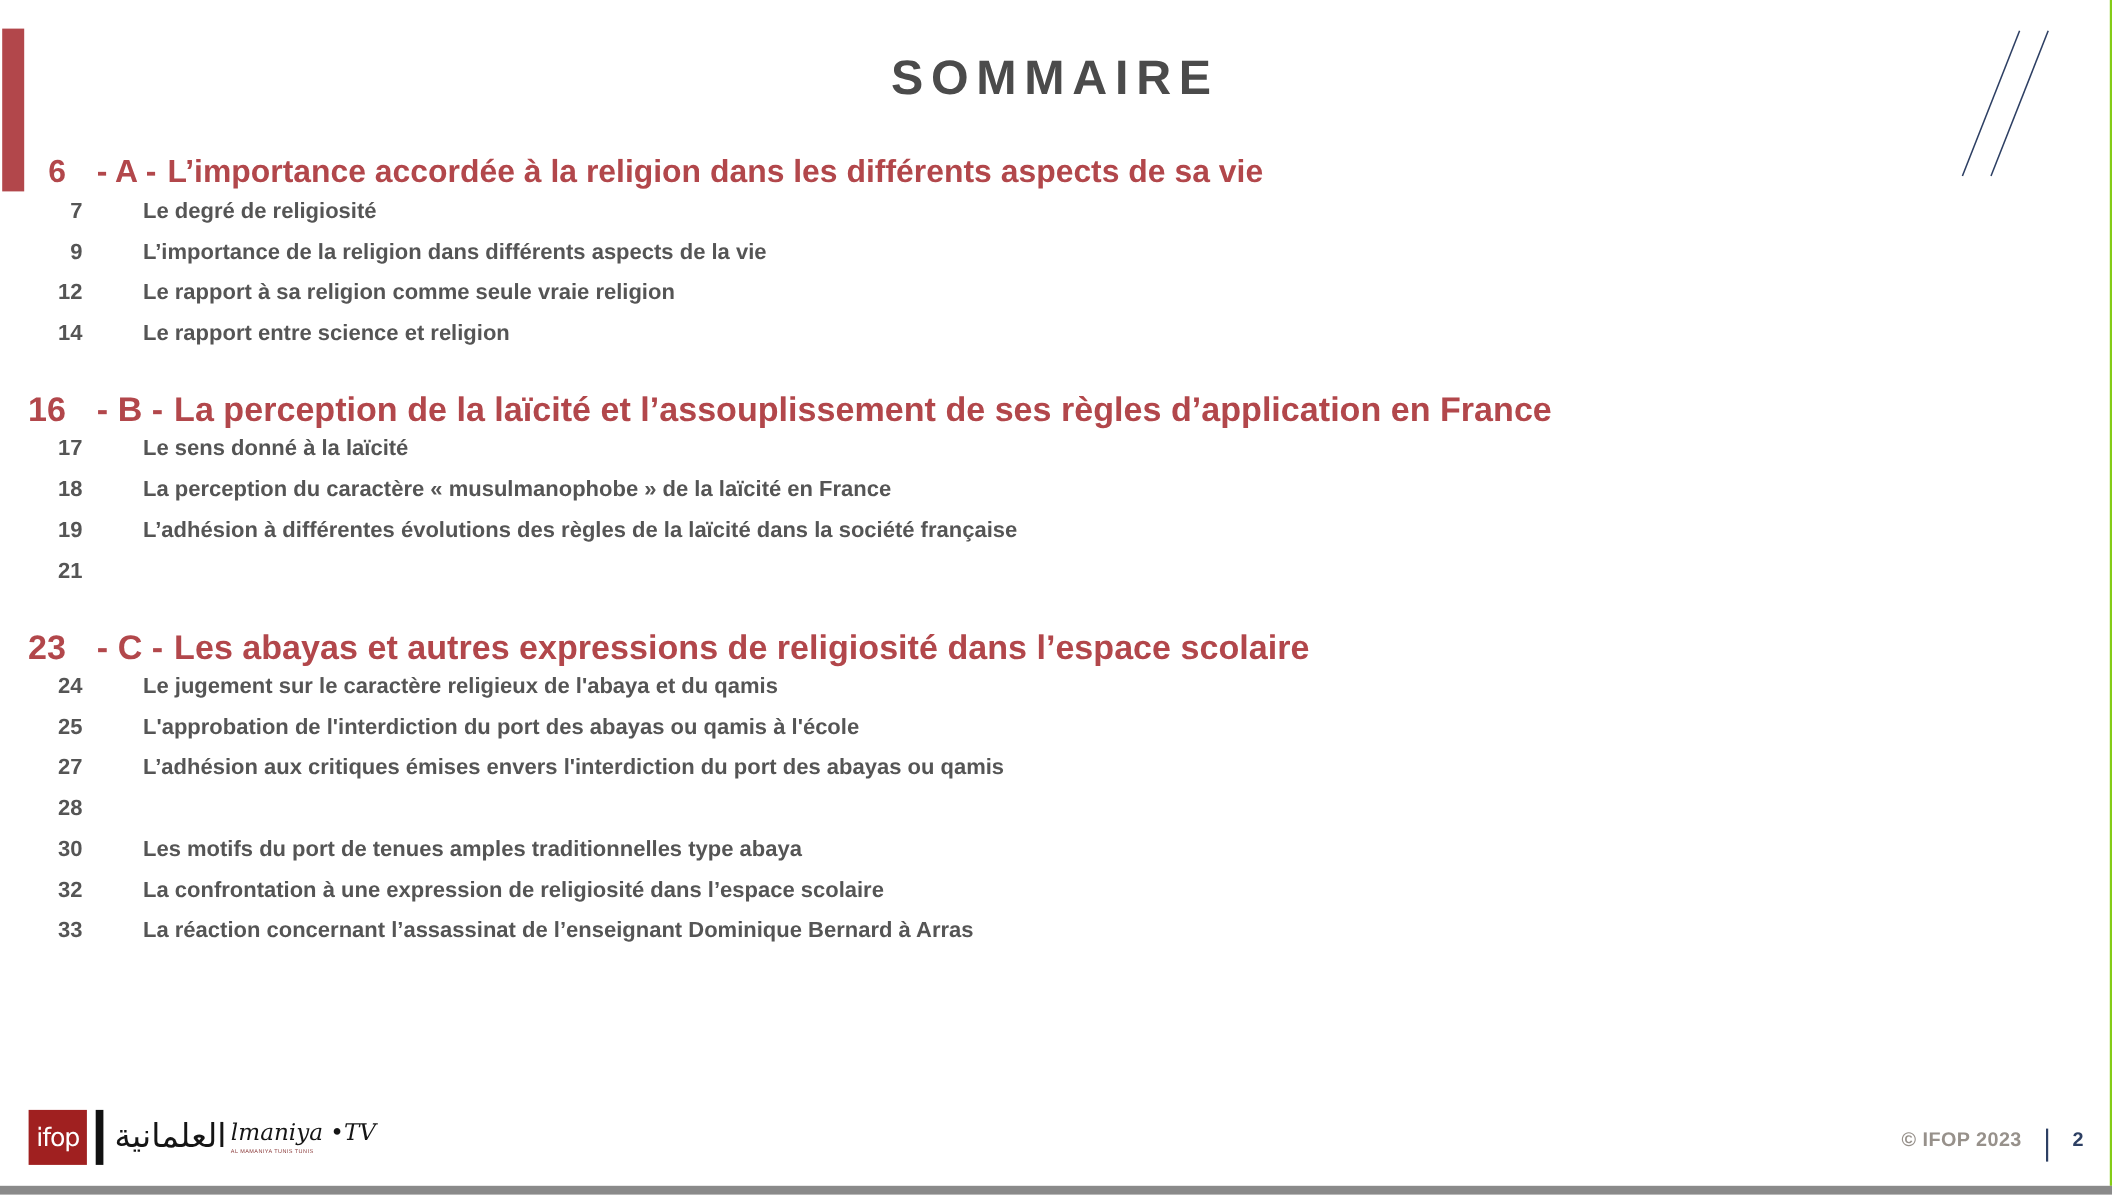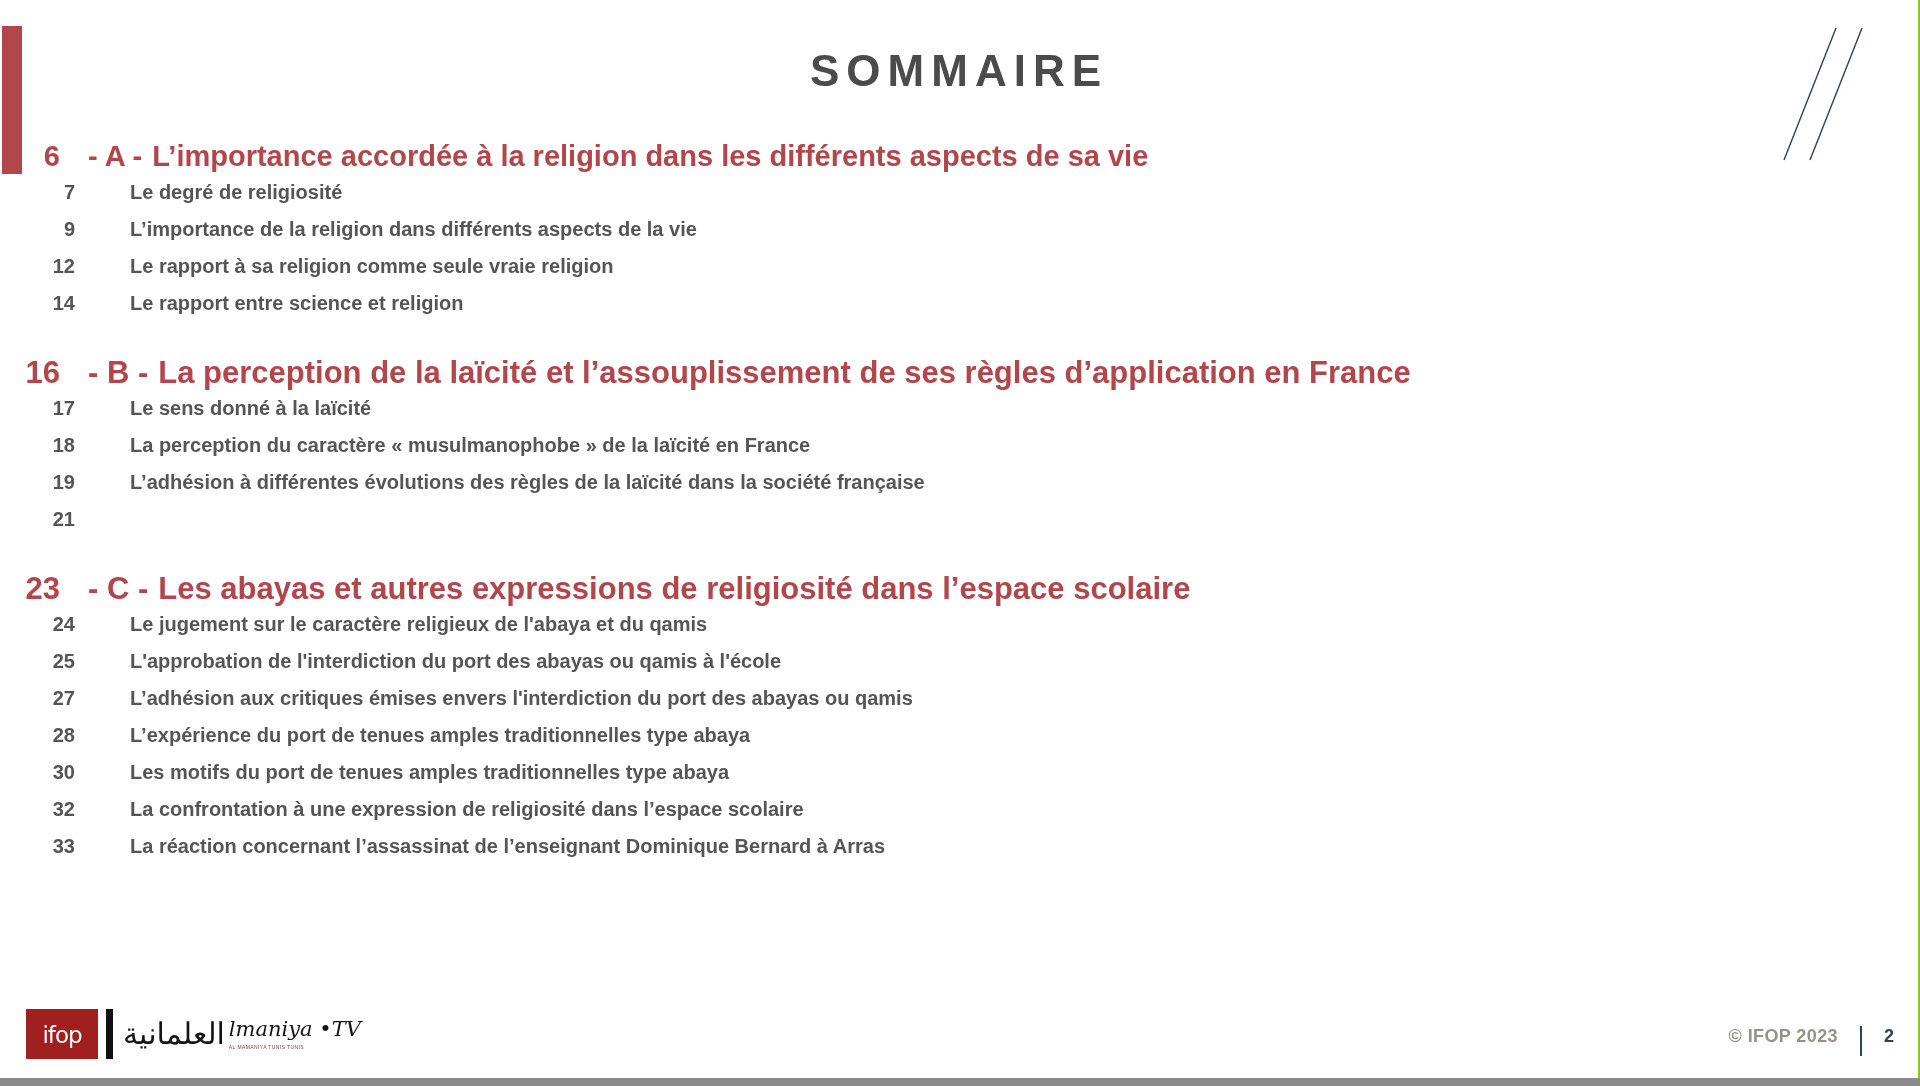--- a/index.html
+++ b/index.html
@@ -137,21 +137,21 @@
   
   .footer-logos {
     position: absolute;
     left: 26px;
     bottom: 16px;
     display: flex;
     align-items: center;
     height: 56px;
   }
   .ifop-logo {
-    width: 72px;
+    width: 53px;
     height: 50px;
     background: #a02020;
     position: relative;
     display: flex;
     align-items: center;
     justify-content: center;
   }
   .ifop-logo .ifop-word {
     color: #ffffff;
     font-size: 23px;
@@ -326,21 +326,20 @@
         <div class="sub-item">
           <span class="sub-page">25</span>
           <span class="sub-title">L'approbation de l'interdiction du port des abayas ou qamis à l'école</span>
         </div>
         <div class="sub-item">
           <span class="sub-page">27</span>
           <span class="sub-title">L’adhésion aux critiques émises envers l'interdiction du port des abayas ou qamis</span>
         </div>
         <div class="sub-item">
           <span class="sub-page">28</span>
-          <span class="sub-title">L’expérience du port de tenues amples traditionnelles type abaya</span>
         </div>
         <div class="sub-item">
           <span class="sub-page">30</span>
           <span class="sub-title">Les motifs du port de tenues amples traditionnelles type abaya</span>
         </div>
         <div class="sub-item">
           <span class="sub-page">32</span>
           <span class="sub-title">La confrontation à une expression de religiosité dans l’espace scolaire</span>
         </div>
         <div class="sub-item">

